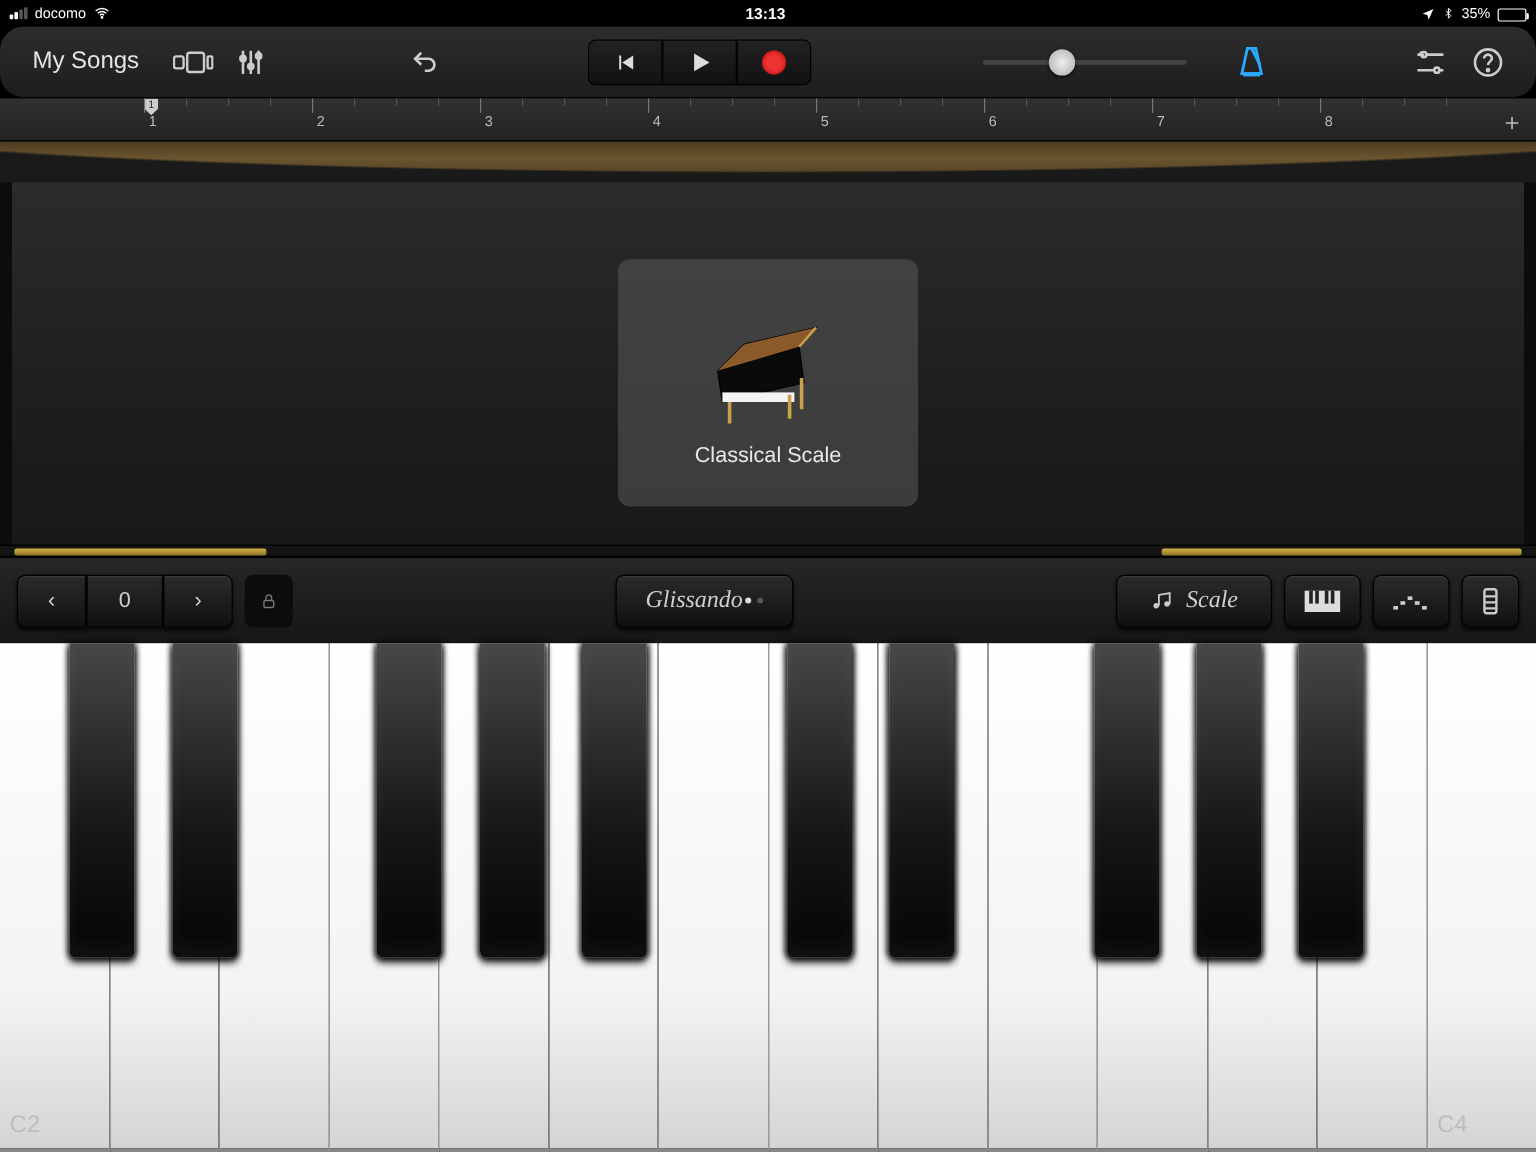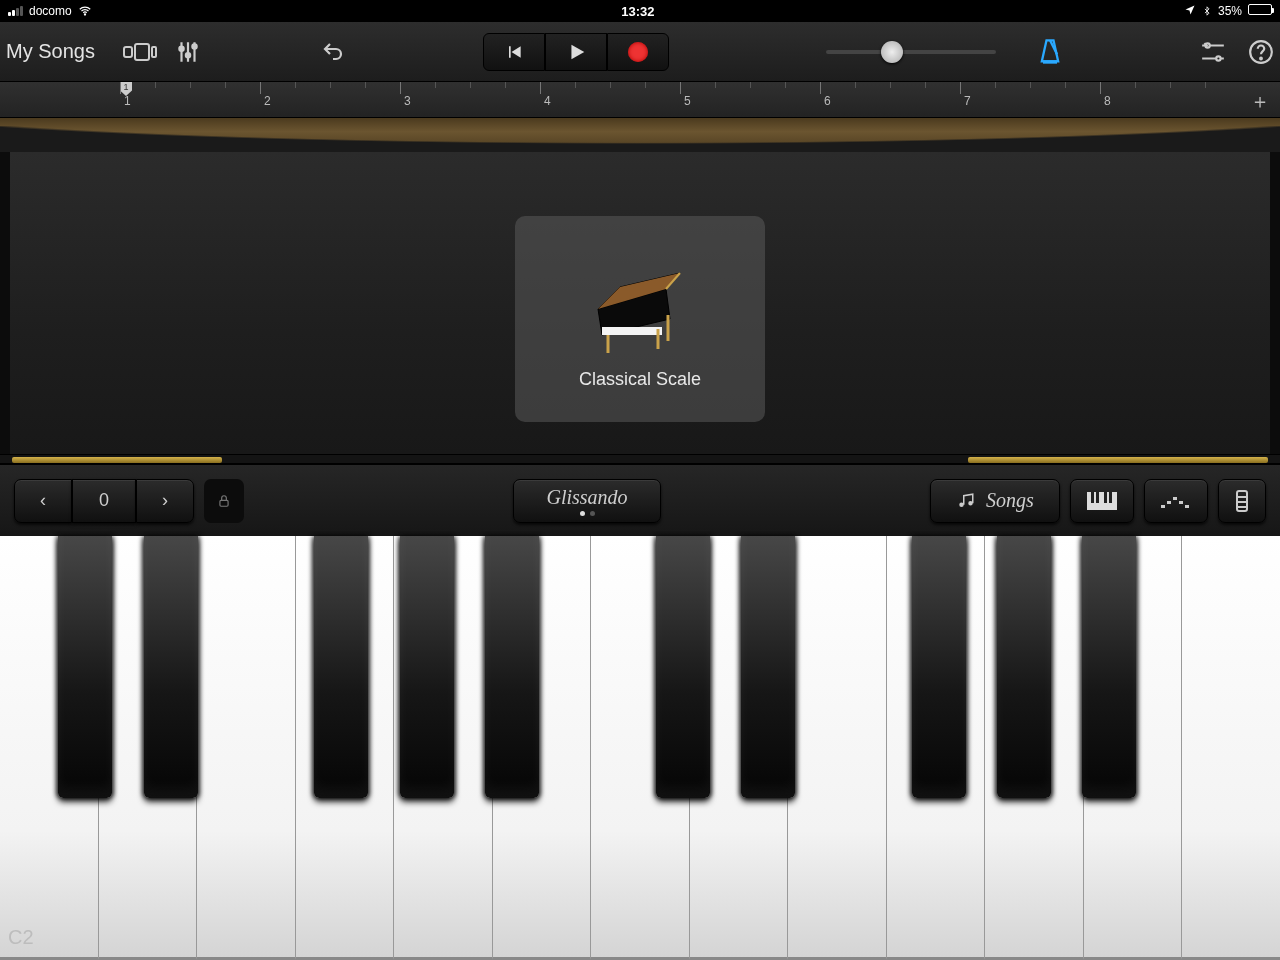--- a/index.html
+++ b/index.html
@@ -2,32 +2,32 @@
 <html><head>
 <meta charset="utf-8">
 <style>
   * { margin: 0; padding: 0; box-sizing: border-box; }
   html, body { width: 1280px; height: 960px; overflow: hidden; font-family: -apple-system, "Helvetica Neue", sans-serif; background: #000; }
 
   
   .status-bar { height: 22px; background: #000; color: #fff; display: flex; align-items: center; font-size: 12px; padding: 0 8px; }
   .status-left { display: flex; align-items: center; gap: 6px; }
   .status-center { flex: 1; text-align: center; font-weight: 600; font-size: 13px; }
-  .status-right { display: flex; align-items: flex-start; gap: 6px; }
+  .status-right { display: flex; align-items: flex-end; gap: 6px; }
   .signal-bars { display: flex; align-items: flex-end; gap: 1px; }
   .signal-bars span { width: 3px; background: #fff; border-radius: 1px; }
   .signal-bars span:nth-child(1){height:4px}.signal-bars span:nth-child(2){height:6px}
   .signal-bars span:nth-child(3){height:8px;background:#555}.signal-bars span:nth-child(4){height:10px;background:#555}
   .wifi-icon { width:14px; height:14px; }
   .battery { width:24px; height:11px; border:1px solid #fff; border-radius:2px; position:relative; }
   .battery::after { content:""; position:absolute; right:-3px; top:3px; width:2px; height:5px; background:#fff; border-radius:0 1px 1px 0;}
   .battery-fill { height:100%; width:35%; background:#fff; }
 
   
-  .toolbar { height: 60px; background: linear-gradient(#2d2d2d,#1d1d1d); display:flex; align-items:center; padding:0 6px; gap:18px; color:#cfcfcf; border-bottom:1px solid #000;}
+  .toolbar { height: 60px; background: linear-gradient(#2d2d2d,#1d1d1d); display:flex; align-items:center; padding:0 27px; gap:18px; color:#cfcfcf; border-bottom:1px solid #000;border-radius:20px;}
   .toolbar .title { font-size:20px; color:#e4e4e4; margin-right:10px;}
   .tb-btn { display:flex; align-items:center; justify-content:center; color:#ddd; cursor:pointer;}
   .tb-group-center { margin:0 auto; display:flex; align-items:center; gap:0;}
   .transport-btn { width:62px; height:38px; background:linear-gradient(#222,#111); border:1px solid #000; display:flex; align-items:center; justify-content:center;}
   .transport-btn:first-child{border-radius:6px 0 0 6px;}
   .transport-btn:last-child{border-radius:0 6px 6px 0;}
   .rec-dot{width:20px;height:20px;border-radius:50%;background:#e33; box-shadow:0 0 4px #a00 inset;}
   .vol-track{ width:170px; height:4px; background:#444; border-radius:2px; position:relative; margin:0 22px;}
   .vol-thumb{ width:22px; height:22px; border-radius:50%; background:radial-gradient(#eee,#aaa); position:absolute; top:-9px; left:55px; box-shadow:0 1px 3px #000;}
   .metronome{ color:#2aa9ff; }
@@ -58,21 +58,21 @@
   .ctrl-strip{ height:72px; background:linear-gradient(#262626,#161616); display:flex; align-items:center; padding:0 14px; gap:10px; border-top:1px solid #000;}
   .pill{ height:44px; background:linear-gradient(#2b2b2b,#101010); border:1px solid #000; border-radius:7px; box-shadow:inset 0 1px 0 rgba(255,255,255,.08),0 2px 3px rgba(0,0,0,.7); display:flex; align-items:center; justify-content:center; color:#cfcfcf;}
   .oct-group{display:flex;}
   .oct-group .pill{border-radius:0;}
   .oct-group .pill:first-child{border-radius:7px 0 0 7px;}
   .oct-group .pill:last-child{border-radius:0 7px 7px 0;}
   .oct-arrow{width:58px;font-size:18px;}
   .oct-val{width:64px;font-size:18px;}
   .sustain{width:130px; font-family:"Snell Roundhand","Brush Script MT",cursive; font-size:20px; font-style:italic;}
   .lock-box{width:40px; background:#0c0c0c; border:none; box-shadow:none;}
-  .gliss{width:148px; font-family:"Snell Roundhand","Brush Script MT",cursive; font-size:20px; font-style:italic; flex-direction:column; gap:2px;}
+  .gliss{width:148px; font-family:"Snell Roundhand","Brush Script MT",cursive; font-size:20px; font-style:italic; flex-direction:row; gap:2px;}
   .gliss-dots{display:flex; gap:5px;}
   .gliss-dots span{width:5px;height:5px;border-radius:50%;background:#555;}
   .gliss-dots span.on{background:#ddd;}
   .scale{width:130px; gap:10px; font-family:"Snell Roundhand","Brush Script MT",cursive; font-style:italic; font-size:20px;}
   .sq{width:64px;}
   .spacer{flex:1;}
 
   
   .keyboard{ height:424px; background:#000; position:relative; }
   .white-keys{position:absolute; inset:0; display:flex;}
@@ -94,21 +94,21 @@
         <span></span>
       </span>
     <span>docomo</span>
     <svg class="wifi-icon" viewBox="0 0 24 24" fill="none" stroke="#fff" stroke-width="2">
         <path d="M3 9c5-5 13-5 18 0"></path>
         <path d="M6 12c3.3-3.3 8.7-3.3 12 0"></path>
         <path d="M9 15c1.7-1.7 4.3-1.7 6 0"></path>
         <circle cx="12" cy="18" r="1" fill="#fff"></circle>
       </svg>
   </div>
-  <div class="status-center">13:32</div>
+  <div class="status-center">13:13</div>
   <div class="status-right">
     <svg width="12" height="12" viewBox="0 0 24 24" fill="#fff">
         <path d="M3 11l18-8-8 18-2-8z"></path>
       </svg>
     <svg width="10" height="14" viewBox="0 0 24 24" fill="none" stroke="#fff" stroke-width="2">
         <path d="M7 7l10 10-5 5V2l5 5L7 17"></path>
       </svg>
     <span>35%</span>
     <span class="battery"><span class="battery-fill"></span></span>
   </div>
@@ -284,21 +284,21 @@
         <span></span>
       </span>
   </div>
   <div class="spacer"></div>
 
   <div class="pill scale">
     <svg width="20" height="18" viewBox="0 0 24 24" fill="#ccc">
         <path d="M9 17a3 3 0 11-6 0 3 3 0 016 0zM21 15a3 3 0 11-6 0 3 3 0 016 0z"></path>
         <path d="M9 17V5l12-2v12" fill="none" stroke="#ccc" stroke-width="2"></path>
       </svg>
-    <span>Songs</span>
+    <span>Scale</span>
   </div>
 
   <div class="pill sq">
     <svg width="30" height="18" viewBox="0 0 30 18">
         <rect width="30" height="18" fill="#ddd"></rect>
         <rect x="4" width="3" height="11" fill="#222"></rect>
         <rect x="9" width="3" height="11" fill="#222"></rect>
         <rect x="17" width="3" height="11" fill="#222"></rect>
         <rect x="22" width="3" height="11" fill="#222"></rect>
       </svg>
@@ -332,20 +332,23 @@
       <div class="wkey"></div>
       <div class="wkey"></div>
       <div class="wkey"></div>
       <div class="wkey"></div>
       <div class="wkey"></div>
       <div class="wkey"></div>
       <div class="wkey"></div>
       <div class="wkey"></div>
       <div class="wkey"></div>
       <div class="wkey"></div>
+      <div class="wkey">
+        <span class="wlabel">C4</span>
+      </div>
     </div>
   <div class="black-keys" id="black-keys">
       <div class="bkey" style="left: 58.3333px;"></div>
       <div class="bkey" style="left: 143.667px;"></div>
       <div class="bkey" style="left: 314.333px;"></div>
       <div class="bkey" style="left: 399.667px;"></div>
       <div class="bkey" style="left: 485px;"></div>
       <div class="bkey" style="left: 655.667px;"></div>
       <div class="bkey" style="left: 741px;"></div>
       <div class="bkey" style="left: 911.667px;"></div>

